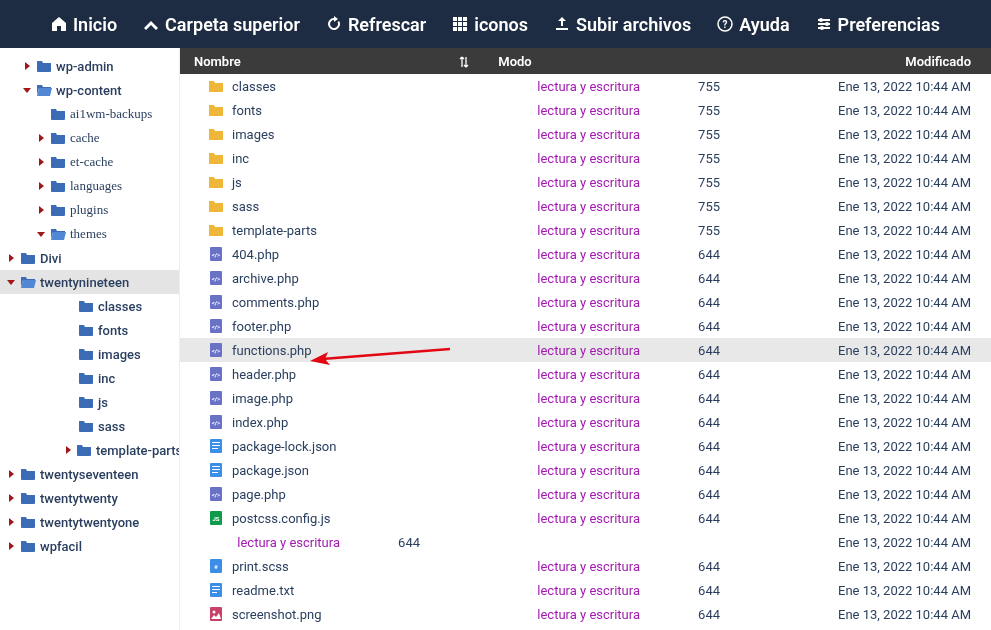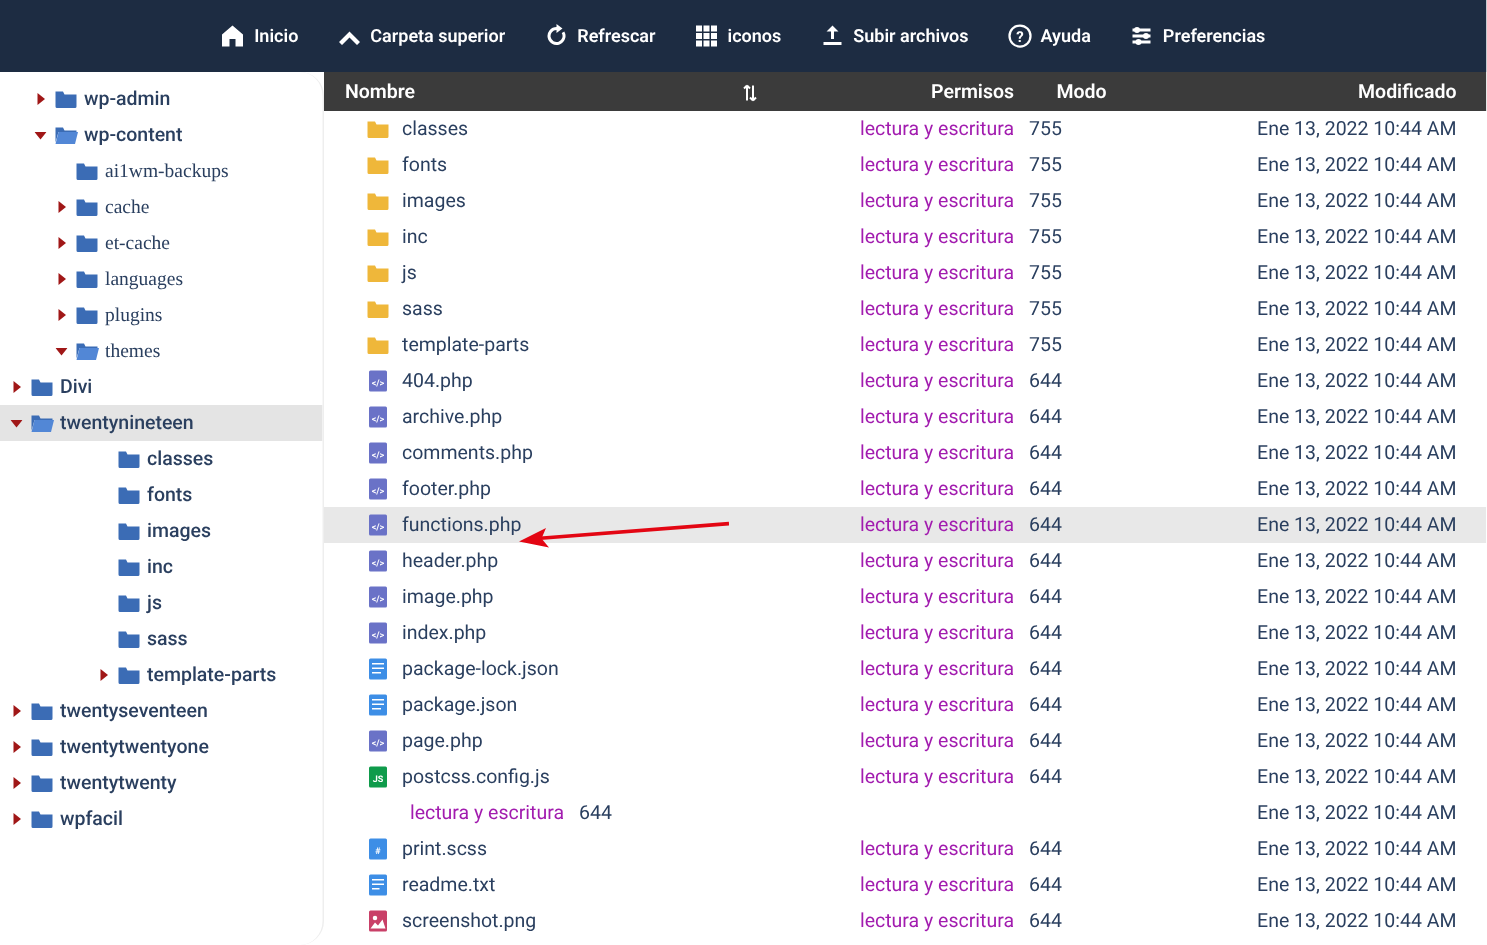--- a/index.html
+++ b/index.html
@@ -21,33 +21,32 @@
   gap: 6px;
   justify-content: center;
 }
 .topbar-item {
   color: #fff;
   display: flex;
   align-items: center;
   gap: 6px;
   padding: 6px 10px;
   cursor: pointer;
-  font-size: 12px;
+  font-size: 18px;
   font-weight: 600;
   text-align: right;
 }
 .topbar-item svg { width: 16px; height: 16px; fill: #fff; }
 .layout { display: flex; height: calc(100% - 48px); }
 .sidebar {
-  width: 216px;
+  width: 180px;
   background: #fff;
   overflow-y: auto;
   padding: 6px 0;
   border-right: 1px solid #eee;
-  border-radius: 16px;
 }
 .tree-item {
   display: flex;
   align-items: center;
   gap: 4px;
   padding: 4px 6px;
   cursor: pointer;
   color: #2a3f5f;
   font-size: 13px;
   white-space: nowrap;
@@ -92,21 +91,21 @@
   font-size: 13px;
   color: #2a3f5f;
   cursor: pointer;
 }
 .filerow.highlight { background: #e8e8e8; }
 .filerow .col-name { display: flex; align-items: center; gap: 8px; justify-content: flex-start; }
 .file-icon { width: 16px; height: 16px; display: inline-flex; margin-left: 14px; }
 .file-icon svg { width: 16px; height: 16px; }
 .file-label { color: #2a3f5f; }
 .col-perm-cell { flex: 0 0 170px; text-align: right; padding-right: 10px; color: #a21caf; }
-.col-mode-cell { flex: 0 0 70px; text-align: left; color: #2a3f5f; }
+.col-mode-cell { flex: 0 0 70px; text-align: right; color: #2a3f5f; }
 .col-mod-cell { flex: 1; text-align: right; padding-right: 20px; color: #2a3f5f; }
 .arrow-anno {
   position: absolute;
   pointer-events: none;
   z-index: 100;
 }
 .arrow-anno svg { width: 140px; height: 24px; }
 </style>
 </head>
 <body>
@@ -471,34 +470,34 @@
         <span class="tree-caret">
           <svg viewBox="0 0 8 8">
             <use href="#i-caret-right"></use>
           </svg>
         </span>
         <span class="tree-folder-icon">
           <svg viewBox="0 0 16 16">
             <use href="#i-folder"></use>
           </svg>
         </span>
+        <span class="tree-label">twentytwenty</span>
+      </div>
+      <div class="tree-item indent-3">
+        <span class="tree-caret">
+          <svg viewBox="0 0 8 8">
+            <use href="#i-caret-right"></use>
+          </svg>
+        </span>
+        <span class="tree-folder-icon">
+          <svg viewBox="0 0 16 16">
+            <use href="#i-folder"></use>
+          </svg>
+        </span>
         <span class="tree-label">twentytwentyone</span>
-      </div>
-      <div class="tree-item indent-3">
-        <span class="tree-caret">
-          <svg viewBox="0 0 8 8">
-            <use href="#i-caret-right"></use>
-          </svg>
-        </span>
-        <span class="tree-folder-icon">
-          <svg viewBox="0 0 16 16">
-            <use href="#i-folder"></use>
-          </svg>
-        </span>
-        <span class="tree-label">twentytwenty</span>
       </div>
       <div class="tree-item indent-3">
         <span class="tree-caret">
           <svg viewBox="0 0 8 8">
             <use href="#i-caret-right"></use>
           </svg>
         </span>
         <span class="tree-folder-icon">
           <svg viewBox="0 0 16 16">
             <use href="#i-folder"></use>
@@ -508,21 +507,20 @@
       </div>
     </div>
   <div class="filepanel">
     <div class="filetable-head">
       <div class="col-name">
         <span>Nombre</span>
         <span class="sort-icon"><svg viewBox="0 0 12 14">
               <use href="#i-sort"></use>
             </svg></span>
       </div>
-      <div class="col-perm">Permisos</div>
       <div class="col-mode">Modo</div>
       <div class="col-mod">Modificado</div>
     </div>
     <div class="filelist" id="filelist">
       <div class="filerow">
           <div class="col-name">
             <span class="file-icon">
               <svg viewBox="0 0 16 16">
                 <use href="#i-folder-yellow"></use>
               </svg>

